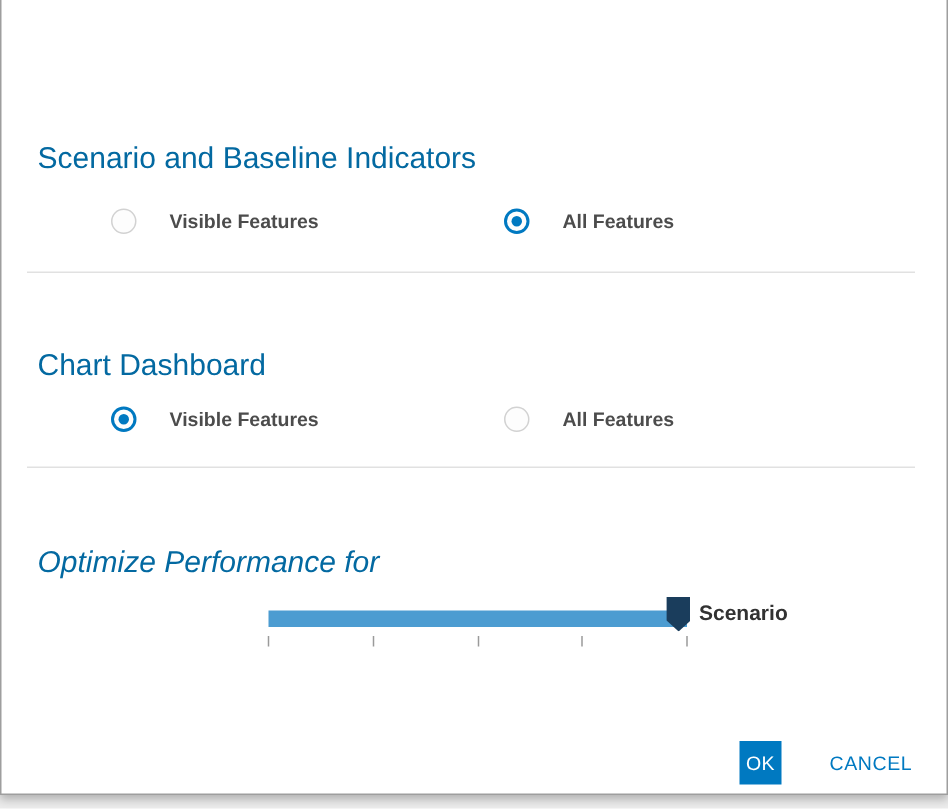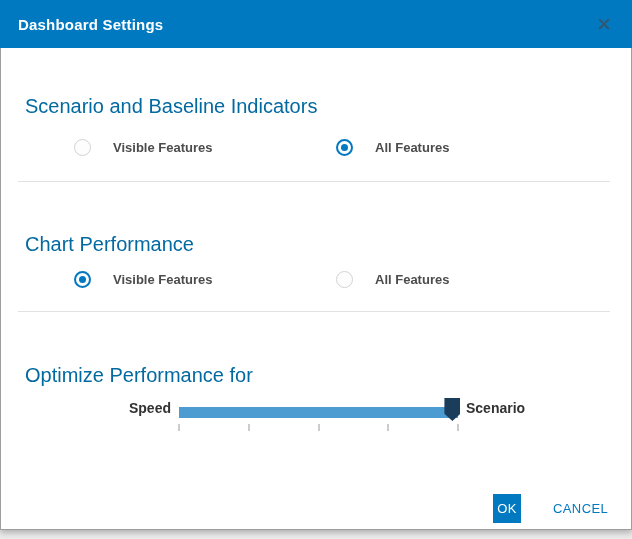--- a/index.html
+++ b/index.html
@@ -89,53 +89,48 @@
     position:absolute;left:546px;top:494px;height:29px;line-height:29px;
     padding:0 6px;color:var(--accent);font-size:13px;letter-spacing:0.4px;
     cursor:pointer;white-space:nowrap;
   }
 </style>
 </head>
 <body>
 
 <div class="dialog">
 
-  <div class="titlebar">
-    <span class="title">Dashboard Settings</span>
-    <span class="close-btn">✕</span>
-  </div>
 
   <div class="section-heading" style="top:95px;">Scenario and Baseline Indicators</div>
   <div class="radio-row" style="top:139px;">
     <div class="option first">
       <span class="radio"></span>
       <span class="option-label">Visible Features</span>
     </div>
     <div class="option">
       <span class="radio selected"></span>
       <span class="option-label">All Features</span>
     </div>
   </div>
   <div class="divider" style="top:181px;"></div>
 
-  <div class="section-heading" style="top:233px;">Chart Performance</div>
+  <div class="section-heading" style="top:233px;">Chart Dashboard</div>
   <div class="radio-row" style="top:271px;">
     <div class="option first">
       <span class="radio selected"></span>
       <span class="option-label">Visible Features</span>
     </div>
     <div class="option">
       <span class="radio"></span>
       <span class="option-label">All Features</span>
     </div>
   </div>
   <div class="divider" style="top:311px;"></div>
 
-  <div class="section-heading" style="top:364px;">Optimize Performance for</div>
-  <div class="slider-label left">Speed</div>
+  <div class="section-heading" style="top:364px;font-style:italic;">Optimize Performance for</div>
   <div class="slider">
     <div class="slider-handle" style="left: 98%;"></div>
   </div>
   <div class="slider-ticks">
       <span class="tick" style="left: 0%;"></span>
       <span class="tick" style="left: 25%;"></span>
       <span class="tick" style="left: 50%;"></span>
       <span class="tick" style="left: 75%;"></span>
       <span class="tick" style="left: 100%;"></span>
     </div>

